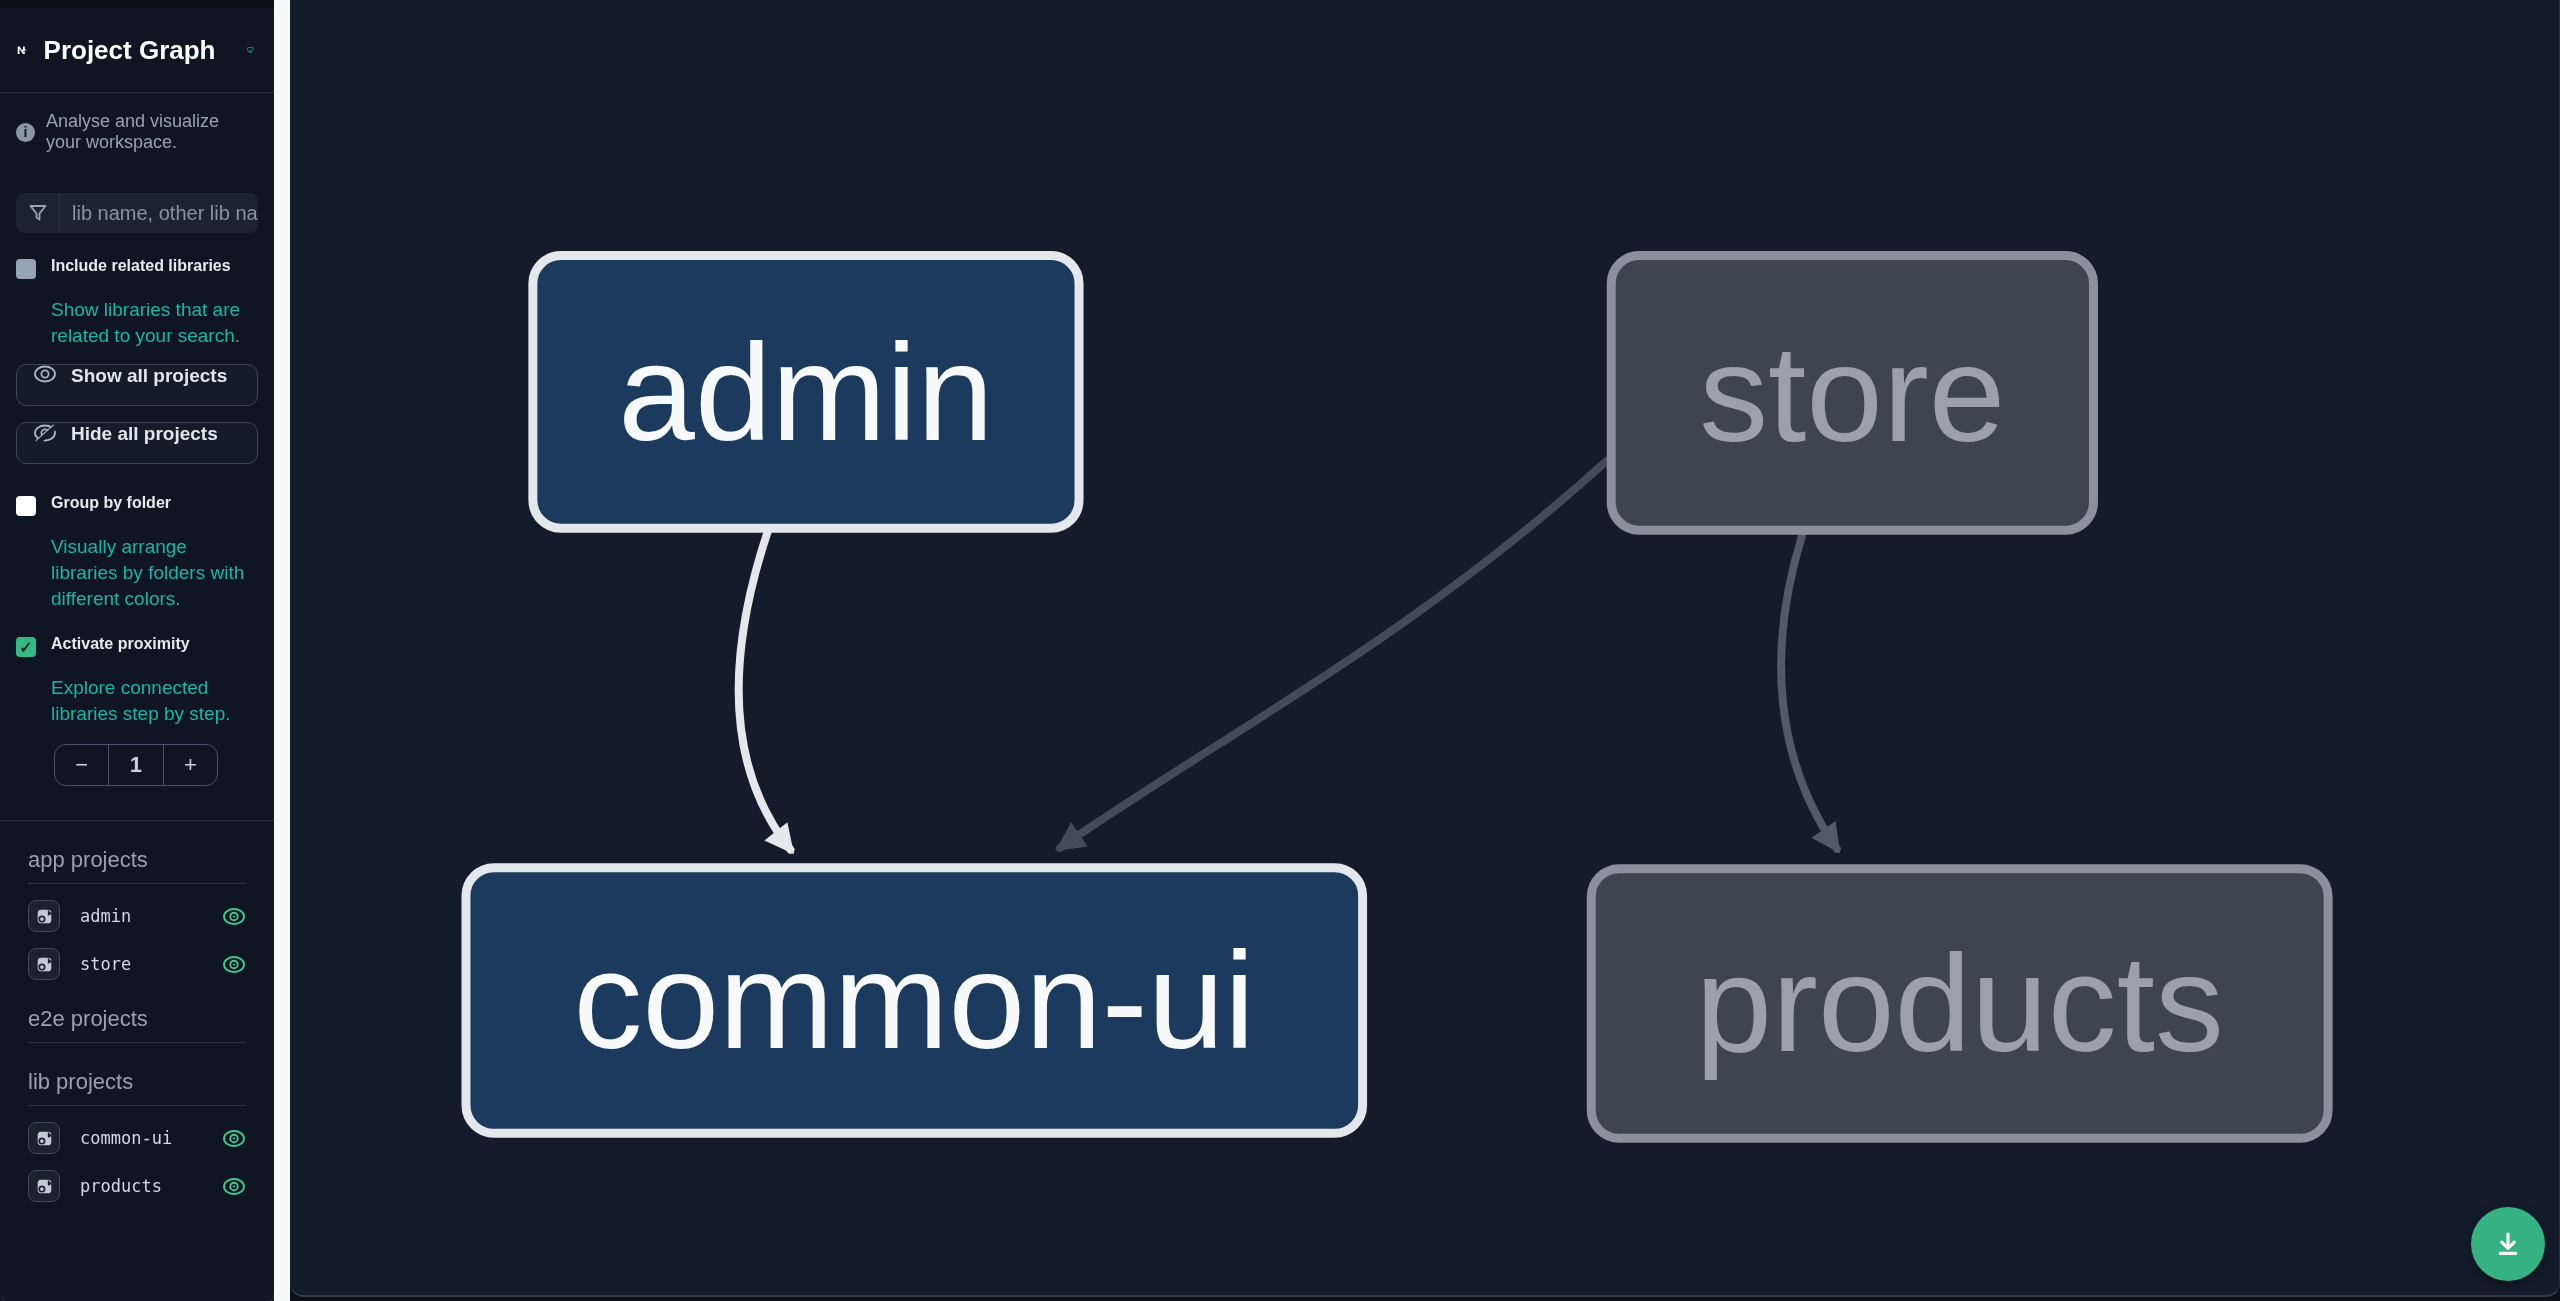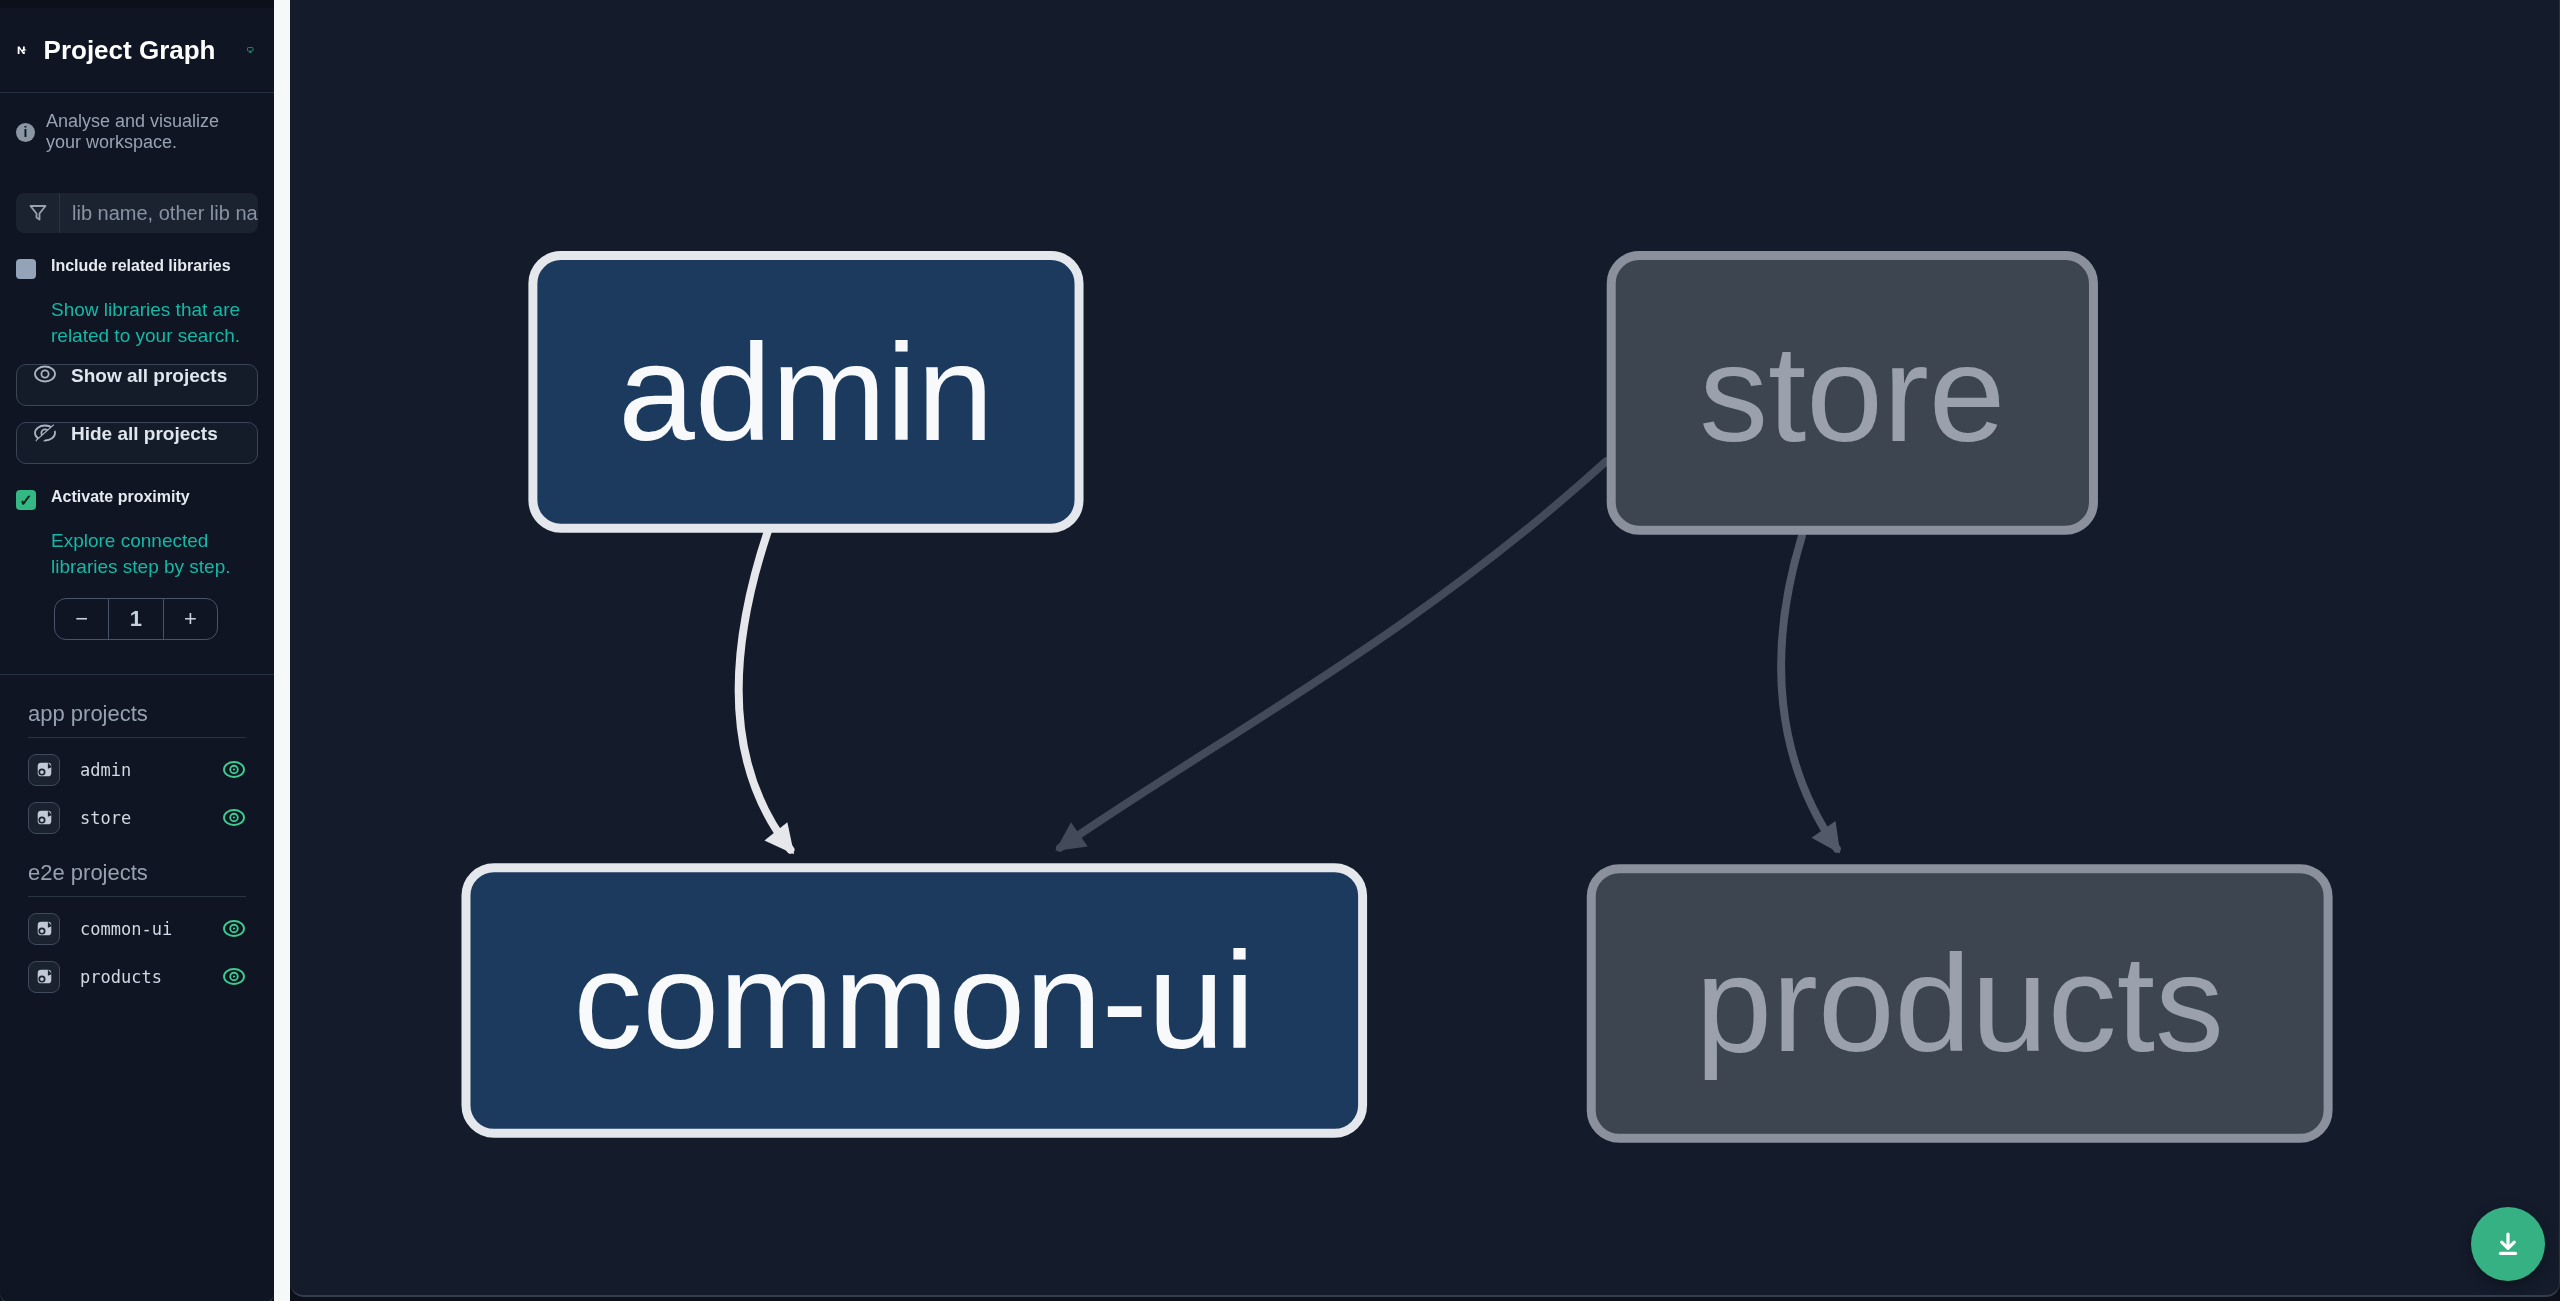--- a/index.html
+++ b/index.html
@@ -130,20 +130,25 @@
   <div class="sb-btn">
     <svg width="24" height="20" viewBox="0 0 24 20">
       <ellipse cx="12" cy="10" rx="10" ry="7.5" fill="none" stroke="#aab3c0" stroke-width="1.8"></ellipse>
       <circle cx="12" cy="10" r="3.6" fill="none" stroke="#aab3c0" stroke-width="1.8"></circle>
       <line x1="3" y1="18" x2="21" y2="2" stroke="#aab3c0" stroke-width="1.8"></line>
       <line x1="3" y1="18" x2="21" y2="2" stroke="#141c2a" stroke-width="4.5" transform="translate(1.8,1.8)"></line>
     </svg>
     <span>Hide all projects</span>
   </div>
 
+  <div class="chk-row" style="margin-top:30px">
+    <div class="chk white"></div>
+    <div class="chk-label">Group by folder</div>
+    <div class="chk-desc">Visually arrange libraries by folders with different colors.</div>
+  </div>
 
   <div class="chk-row">
     <div class="chk green">✓</div>
     <div class="chk-label">Activate proximity</div>
     <div class="chk-desc">Explore connected libraries step by step.</div>
   </div>
 
   <div class="stepper">
     <div>−</div>
     <div style="font-weight:bold;">1</div>
@@ -192,20 +197,21 @@
     </span>
   </div>
 </div>
   </div>
 
   <div>
     <div class="section-heading">e2e projects</div>
   </div>
 
   <div>
+    <div class="section-heading">lib projects</div>
     <div class="section-list">
   <div class="proj-row">
     <div class="proj-btn">
       <svg width="17" height="17" viewBox="0 0 20 20">
         <path d="M6 2 h8 a4 4 0 0 1 4 4 v8 a4 4 0 0 1 -4 4 h-8 a4 4 0 0 1 -4 -4 v-8 a4 4 0 0 1 4 -4 z" fill="#c2c9d4"></path>
         <circle cx="7" cy="13" r="3.2" fill="none" stroke="#1a2230" stroke-width="2"></circle>
         <path d="M14 2 L19 7 L14 9 z" fill="#1a2230"></path>
       </svg>
     </div>
     <span class="proj-name">common-ui</span>

